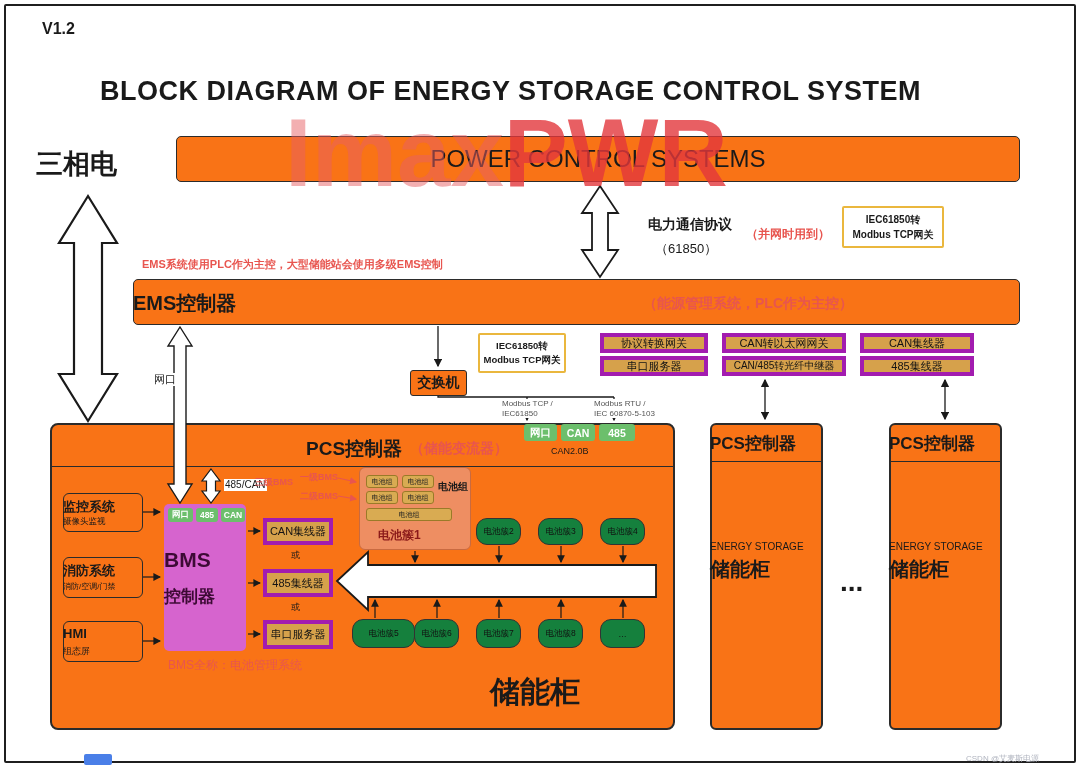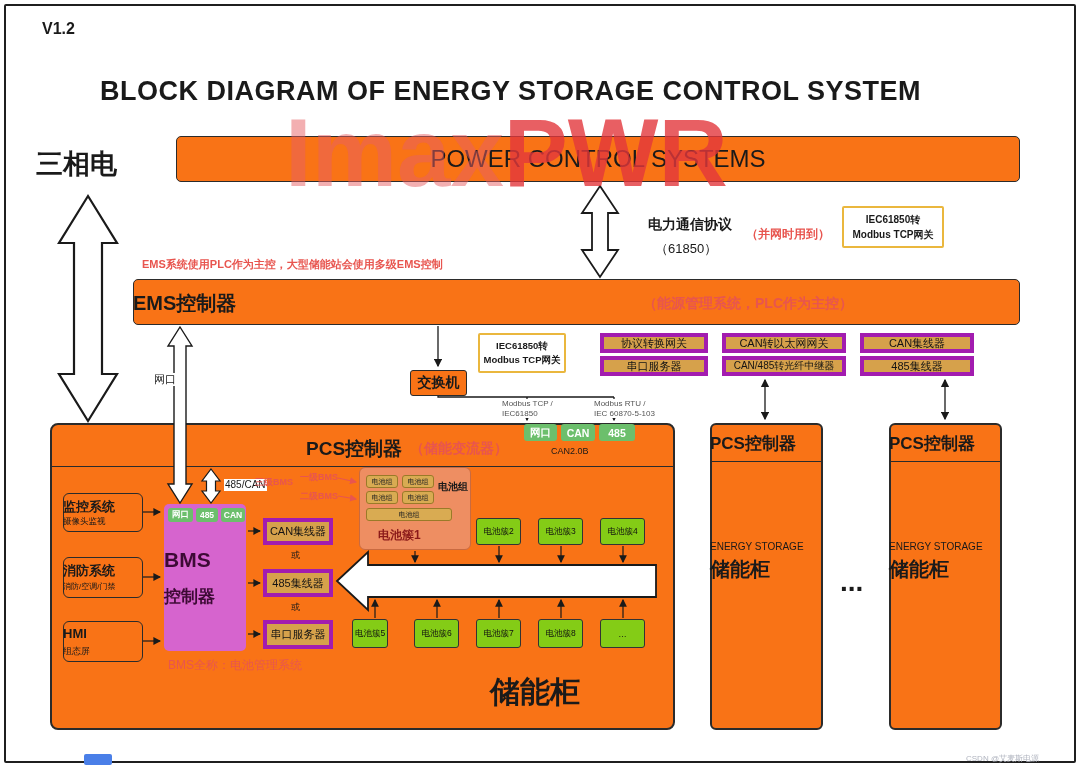--- a/index.html
+++ b/index.html
@@ -15,21 +15,21 @@
         display:flex;flex-direction:column;align-items:center;justify-content:center;font-weight:700;text-align:center;line-height:1.5}
   .green{position:absolute;background:#6cbf6c;border-radius:3px;color:#fff;font-weight:700;
          display:flex;align-items:center;justify-content:center;box-sizing:border-box}
   .red{color:#e8554f}
   .wm{position:absolute;z-index:4;pointer-events:none;font-weight:700;white-space:nowrap}
   .lbl{position:absolute;z-index:3;background:#fff;line-height:1.2;white-space:nowrap}
   .nobg{background:transparent}
   svg.net{position:absolute;left:0;top:0;z-index:2;pointer-events:none}
   .chip{position:absolute;background:#d9ab52;border:1px solid #9a7a28;border-radius:3px;box-sizing:border-box;
         display:flex;align-items:center;justify-content:center;font-size:7px;color:#222;white-space:nowrap;overflow:hidden}
-  .wbox{position:absolute;background:#84cc16;border:1px solid #333;border-radius:3px;box-sizing:border-box;
+  .wbox{position:absolute;background:#15803d;border:1px solid #333;border-radius:11px;box-sizing:border-box;
         display:flex;align-items:center;justify-content:center;font-size:8.5px;color:#111;white-space:nowrap}
   .cab-line{position:absolute;border-top:1.5px solid #2b2b2b}
   .t-center{text-align:left}
 </style>
 </head>
 <body>
 
 <div class="page">
   <div class="frame"></div>
 
@@ -108,21 +108,21 @@
   <div class="tan" style="left:263px;top:518px;width:70px;height:27px">CAN集线器</div>
   <div class="tan" style="left:263px;top:569px;width:70px;height:28px">485集线器</div>
   <div class="tan" style="left:263px;top:620px;width:70px;height:29px">串口服务器</div>
   <div class="a" style="left:291px;top:549px;font-size:9px">或</div>
   <div class="a" style="left:291px;top:601px;font-size:9px">或</div>
 
   <div class="wbox" style="left:476px;top:518px;width:45px;height:27px">电池簇2</div>
   <div class="wbox" style="left:538px;top:518px;width:45px;height:27px">电池簇3</div>
   <div class="wbox" style="left:600px;top:518px;width:45px;height:27px">电池簇4</div>
 
-  <div class="wbox" style="left:352px;top:619px;width:36px;height:29px">电池簇5</div>
+  <div class="wbox" style="left:352px;top:619px;width:63px;height:29px">电池簇5</div>
   <div class="wbox" style="left:414px;top:619px;width:45px;height:29px">电池簇6</div>
   <div class="wbox" style="left:476px;top:619px;width:45px;height:29px">电池簇7</div>
   <div class="wbox" style="left:538px;top:619px;width:45px;height:29px">电池簇8</div>
   <div class="wbox" style="left:600px;top:619px;width:45px;height:29px">…</div>
 
   <div class="a red" style="left:168px;top:657px;font-size:12px;font-weight:400">BMS全称：电池管理系统</div>
   <div class="a t-center" style="left:490px;top:672px;width:200px;font-size:30px;font-weight:800">储能柜</div>
 
   <div class="box" style="left:710px;top:423px;width:113px;height:307px;border-width:2px;border-radius:6px"></div>
   <div class="a t-center" style="left:710px;top:432px;width:113px;font-size:17px;font-weight:700">PCS控制器</div>

